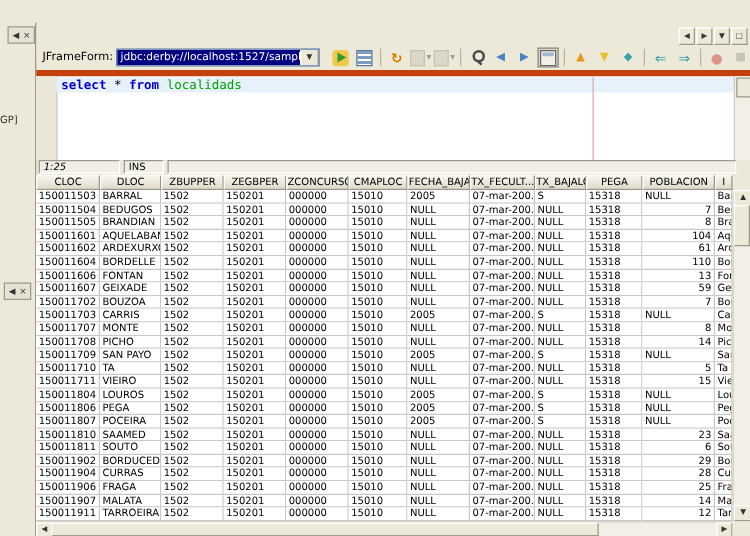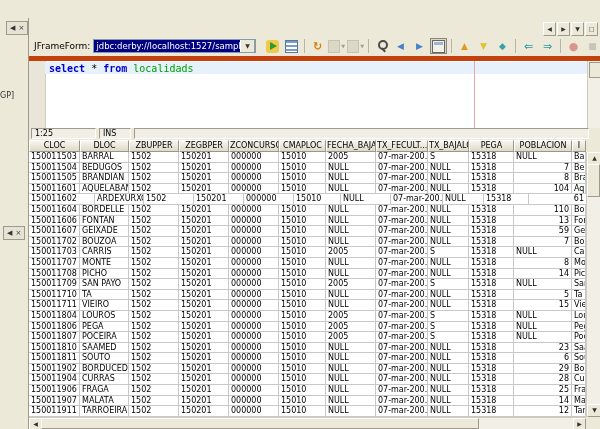--- a/index.html
+++ b/index.html
@@ -90,21 +90,21 @@
   #code-line .kw{color:#0000cd;font-weight:bold;}
   #code-line .plain{color:#000;}
   #code-line .id{color:#00a000;}
   #margin-line{position:absolute;left:445px;top:0;width:1px;height:100%;background:#e2a9a9;}
   #editor-vscroll{position:absolute;right:0;top:0;width:13px;height:100%;background:#f2f0e6;border-left:1px solid #cfccbd;}
   #editor-vthumb{position:absolute;left:1px;top:1px;width:10px;height:14px;background:#ece9d8;border:1px solid #9d9a8d;}
   
   #status-row{position:absolute;left:0;top:110px;width:572px;height:12px;display:flex;gap:3px;padding-left:2px;box-sizing:border-box;}
   .sbox{height:11px;background:#f1efe5;border:1px solid #9d9a8d;border-bottom-color:#fff;border-right-color:#fff;
      font-size:8px;line-height:10px;padding:0 3px;box-sizing:border-box;color:#000;}
-  #sbox-caret{width:65px;}
+  #sbox-caret{width:65px;font-style:italic;}
   #sbox-ins{width:32px;}
   #sbox-rest{flex:1;margin-right:12px;}
   
   #grid-header{position:absolute;left:0;top:122px;height:12px;display:flex;}
   .hcell{background:linear-gradient(#f7f5ec,#dedacb);border-top:1px solid #fff;border-left:1px solid #fff;
      border-right:1px solid #9a978a;border-bottom:1px solid #9a978a;box-sizing:border-box;
      font-size:8px;text-align:center;line-height:10px;overflow:hidden;white-space:nowrap;color:#000;}
   #grid-body{position:absolute;left:0;top:134px;width:557px;height:265px;background:#fff;overflow:hidden;}
   .grow{display:flex;height:10.6px;}
   .gcell{border-right:1px solid #c8c8c8;border-bottom:1px solid #c8c8c8;box-sizing:border-box;
@@ -315,21 +315,21 @@
           <div class="gcell" style="width: 50px; flex: 0 0 auto;">000000</div>
           <div class="gcell" style="width: 47px; flex: 0 0 auto;">15010</div>
           <div class="gcell" style="width: 50px; flex: 0 0 auto;">NULL</div>
           <div class="gcell" style="width: 52px; flex: 0 0 auto;">07-mar-200...</div>
           <div class="gcell" style="width: 41px; flex: 0 0 auto;">NULL</div>
           <div class="gcell" style="width: 45px; flex: 0 0 auto;">15318</div>
           <div class="gcell r" style="width: 58px; flex: 0 0 auto;">104</div>
           <div class="gcell" style="width: 14px; flex: 0 0 auto;">Aqu</div>
         </div>
         <div class="grow">
-          <div class="gcell" style="width: 66px; flex: 0 0 auto;">150011602</div>
+          <div class="gcell" style="width: 51px; flex: 0 0 auto;">150011602</div>
           <div class="gcell" style="width: 49px; flex: 0 0 auto;">ARDEXURXO</div>
           <div class="gcell" style="width: 50px; flex: 0 0 auto;">1502</div>
           <div class="gcell" style="width: 50px; flex: 0 0 auto;">150201</div>
           <div class="gcell" style="width: 50px; flex: 0 0 auto;">000000</div>
           <div class="gcell" style="width: 47px; flex: 0 0 auto;">15010</div>
           <div class="gcell" style="width: 50px; flex: 0 0 auto;">NULL</div>
           <div class="gcell" style="width: 52px; flex: 0 0 auto;">07-mar-200...</div>
           <div class="gcell" style="width: 41px; flex: 0 0 auto;">NULL</div>
           <div class="gcell" style="width: 45px; flex: 0 0 auto;">15318</div>
           <div class="gcell r" style="width: 58px; flex: 0 0 auto;">61</div>

